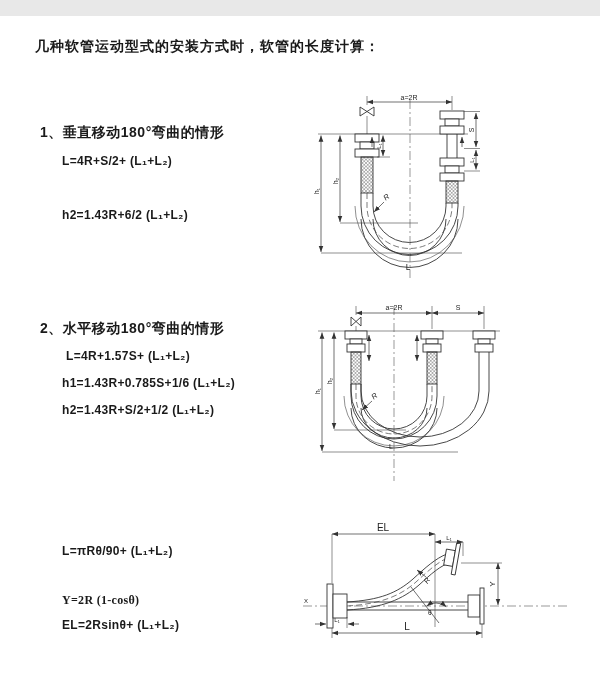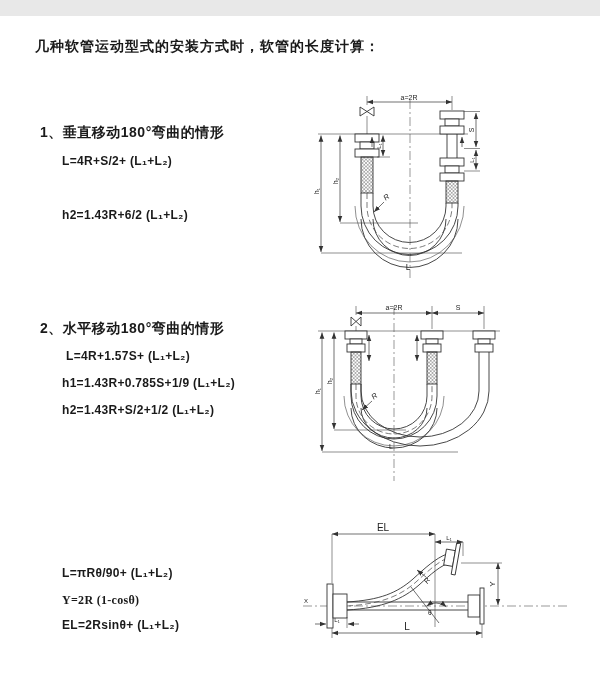--- a/index.html
+++ b/index.html
@@ -28,24 +28,24 @@
 <div class="page">
 
   <div class="title">几种软管运动型式的安装方式时，软管的长度计算：</div>
 
   <div class="heading" style="left:40px;top:108px;">1、垂直移动180°弯曲的情形</div>
   <div class="formula" style="left:62px;top:138px;">L=4R+S/2+ (L₁+L₂)</div>
   <div class="formula" style="left:62px;top:192px;">h2=1.43R+6/2 (L₁+L₂)</div>
 
   <div class="heading" style="left:40px;top:304px;">2、水平移动180°弯曲的情形</div>
   <div class="formula" style="left:66px;top:333px;">L=4R+1.57S+ (L₁+L₂)</div>
-  <div class="formula" style="left:62px;top:360px;">h1=1.43R+0.785S+1/9 (L₁+L₂)</div>
+  <div class="formula" style="left:62px;top:360px;">h1=1.43R+0.785S+1/6 (L₁+L₂)</div>
   <div class="formula" style="left:62px;top:387px;">h2=1.43R+S/2+1/2 (L₁+L₂)</div>
 
-  <div class="formula" style="left:62px;top:550px;">L=πRθ/90+ (L₁+L₂)</div>
+  <div class="formula" style="left:62px;top:528px;">L=πRθ/90+ (L₁+L₂)</div>
   <div class="formula" style="left:62px;top:577px;font-family:Liberation Serif, serif;">Y=2R (1-cosθ)</div>
   <div class="formula" style="left:62px;top:602px;">EL=2Rsinθ+ (L₁+L₂)</div>
 
   <svg style="left:310px;top:70px;" width="290" height="195" viewBox="0 0 290 195">
     <defs>
       <marker id="ar1" viewBox="0 0 6 6" refX="5.8" refY="3" markerWidth="6.5" markerHeight="6.5" orient="auto-start-reverse" markerUnits="userSpaceOnUse">
         <path d="M0,0.8 L5.8,3 L0,5.2 Z" fill="#333"></path>
       </marker>
       <pattern id="p1" width="3.5" height="3.5" patternUnits="userSpaceOnUse">
         <path d="M0,3.5 L3.5,0 M0,0 L3.5,3.5" stroke="#555" stroke-width="0.45"></path>

